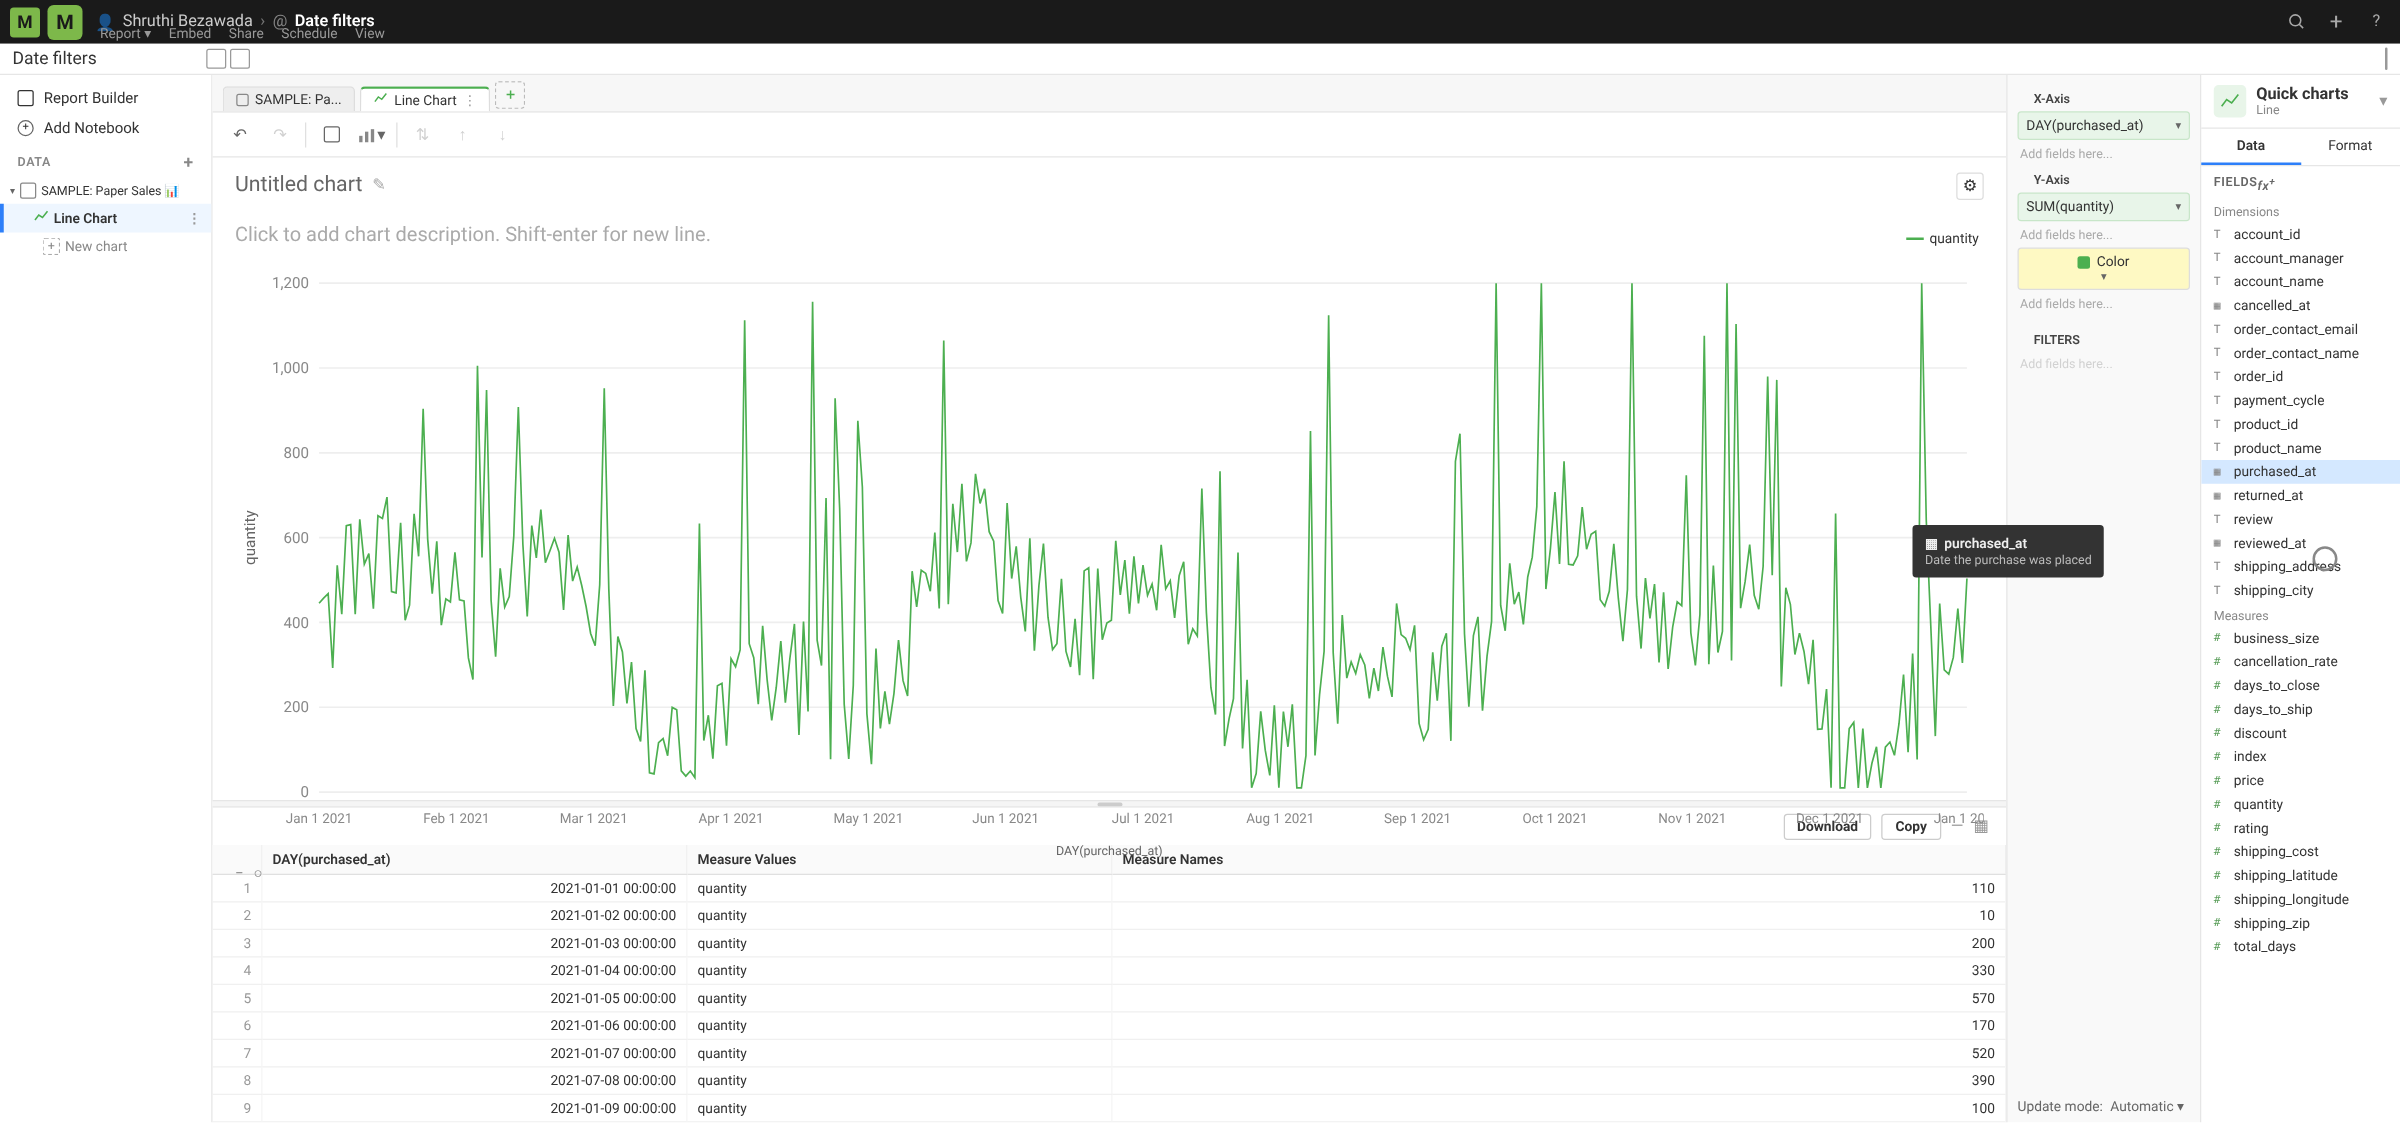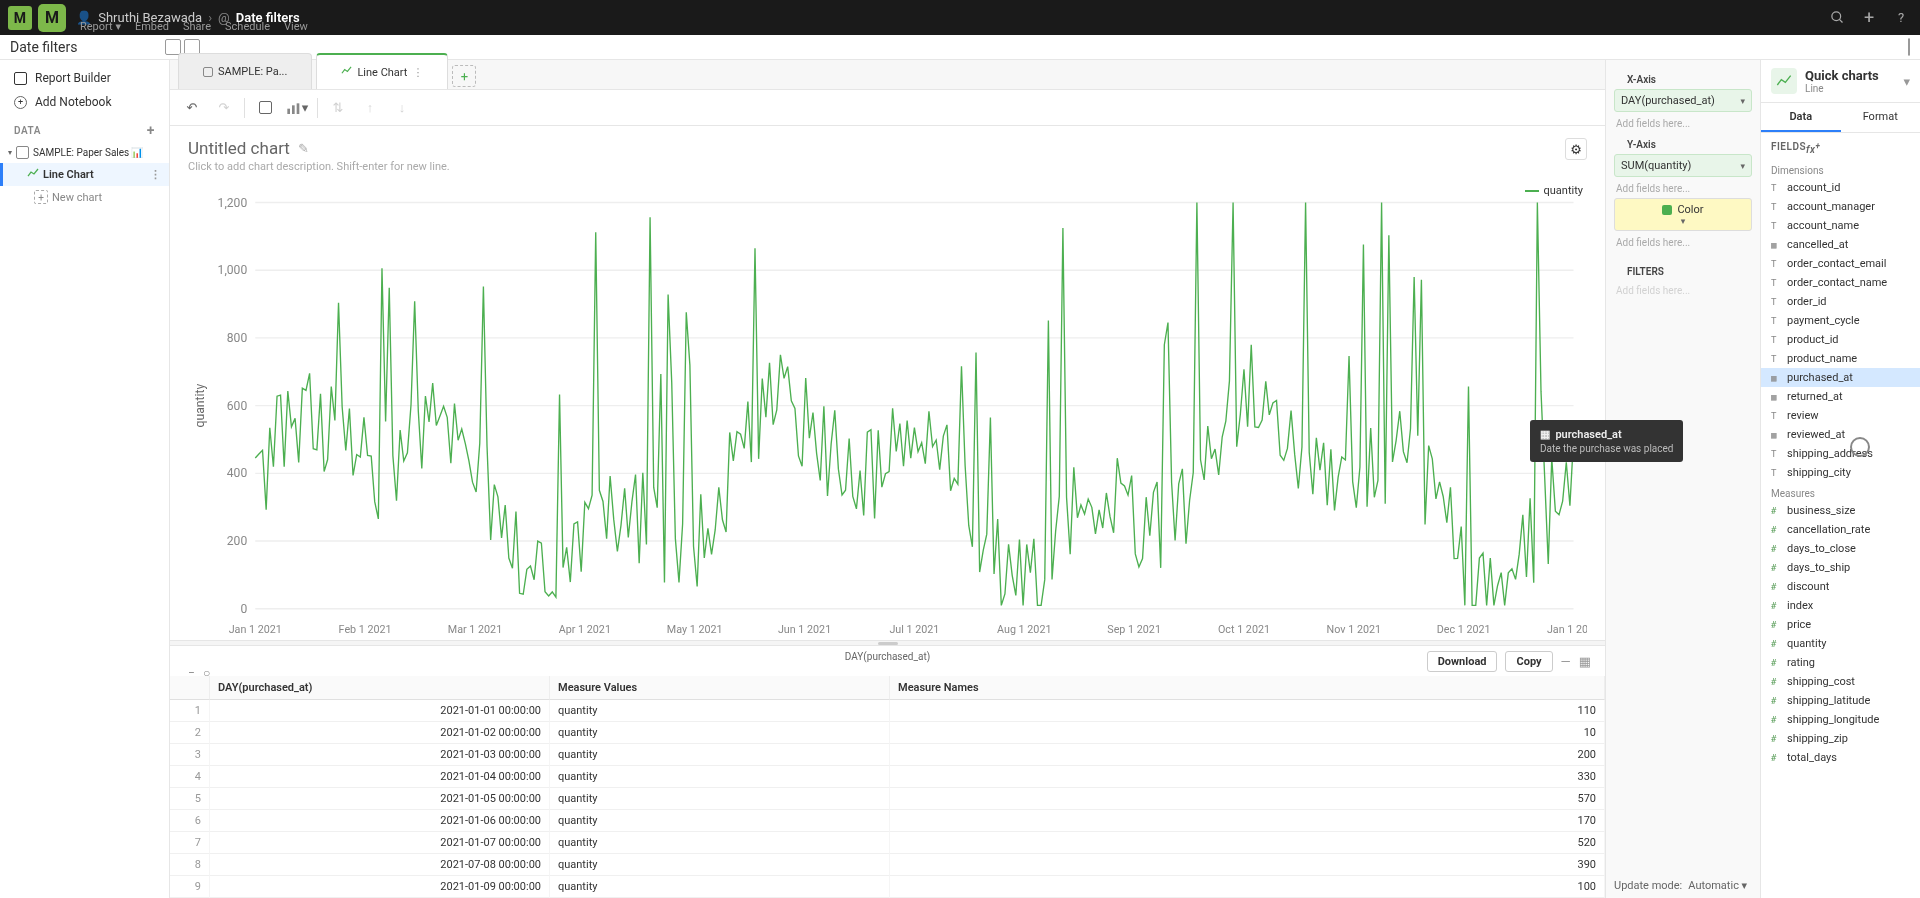--- a/index.html
+++ b/index.html
@@ -28,36 +28,36 @@
 .lp-node { display:flex; align-items:center; gap:4px; padding:4px 8px; font-size:11px; cursor:pointer; }
 .lp-node.sel { background:#eef6ff; border-left:3px solid #2d7ff9; font-weight:600; }
 .lp-node .tri { font-size:8px; color:#666; }
 .lp-sub { padding-left:34px; }
 .lp-add { color:#888; }
 .plus-dashed { width:14px; height:14px; border:1px dashed #aaa; border-radius:2px; display:flex; align-items:center; justify-content:center; font-size:10px; }
 
 
 .center { flex:1; display:flex; flex-direction:column; min-width:0; }
 .tabstrip { height:30px; background:#f7f7f7; border-bottom:1px solid #e6e6e6; display:flex; align-items:flex-end; padding-left:8px; gap:4px; }
-.tab { height:36px; padding:0 24px; background:#fff; border:1px solid #ddd; border-bottom:none; border-radius:4px 4px 0 0; display:flex; align-items:center; gap:5px; font-size:11px; cursor:pointer; }
+.tab { height:20px; padding:0 10px; background:#fff; border:1px solid #ddd; border-bottom:none; border-radius:4px 4px 0 0; display:flex; align-items:center; gap:5px; font-size:11px; cursor:pointer; }
 .tab.inactive { background:#eee; }
 .tab.active-green { border-top:2px solid #4caf50; }
 .addtab { width:24px; height:22px; border:1px dashed #bbb; border-radius:3px; display:flex; align-items:center; justify-content:center; color:#4caf50; cursor:pointer; margin-bottom:2px; }
 
 
 .tbar { height:36px; border-bottom:1px solid #e6e6e6; display:flex; align-items:center; padding:0 10px; gap:8px; }
 .tbtn { width:24px; height:24px; display:flex; align-items:center; justify-content:center; cursor:pointer; color:#666; border-radius:3px; }
 .tbtn.dis { opacity:0.3; }
 .tsep { width:1px; height:20px; background:#e0e0e0; }
 
 
 .chartwrap { flex:1; padding:12px 18px; position:relative; min-height:0; display:flex; flex-direction:column; }
 .chart-title-row { display:flex; align-items:center; gap:8px; }
 .chart-title { font-size:17px; color:#666; }
-.chart-desc { font-size:11px; color:#aaa; margin-top:2px; }
+.chart-desc { font-size:16px; color:#aaa; margin-top:20px; }
 .gear { position:absolute; top:12px; right:18px; width:22px; height:22px; border:1px solid #ddd; border-radius:3px; display:flex; align-items:center; justify-content:center; cursor:pointer; }
 .legend { position:absolute; top:58px; right:22px; font-size:11px; display:flex; align-items:center; gap:5px; }
 .legend .sw { width:14px; height:2px; background:#4caf50; }
 .chartbox { flex:1; position:relative; margin-top:16px; }
 .chartbox svg { width:100%; height:100%; }
 .xlab { text-align:center; font-size:10px; color:#666; margin-top:2px; }
 .zoomctrl { font-size:12px; color:#888; display:flex; gap:8px; margin-top:4px; }
 .splitter { height:6px; background:#f5f5f5; border-top:1px solid #e6e6e6; border-bottom:1px solid #e6e6e6; position:relative; }
 .splitter::after { content:''; position:absolute; left:50%; top:1px; width:20px; height:3px; background:#ccc; border-radius:2px; transform:translateX(-50%); }
 

